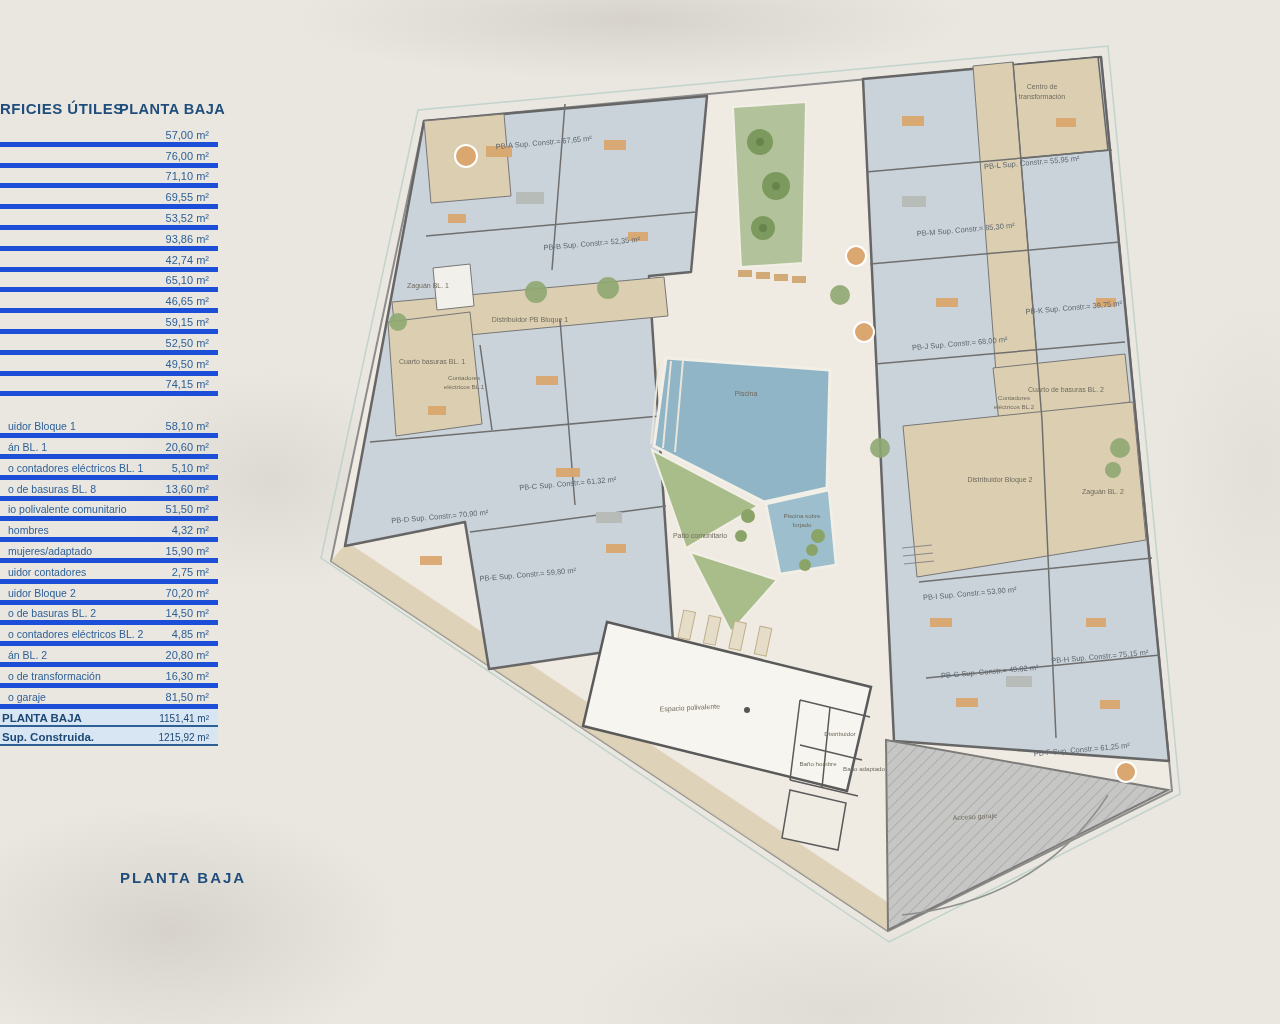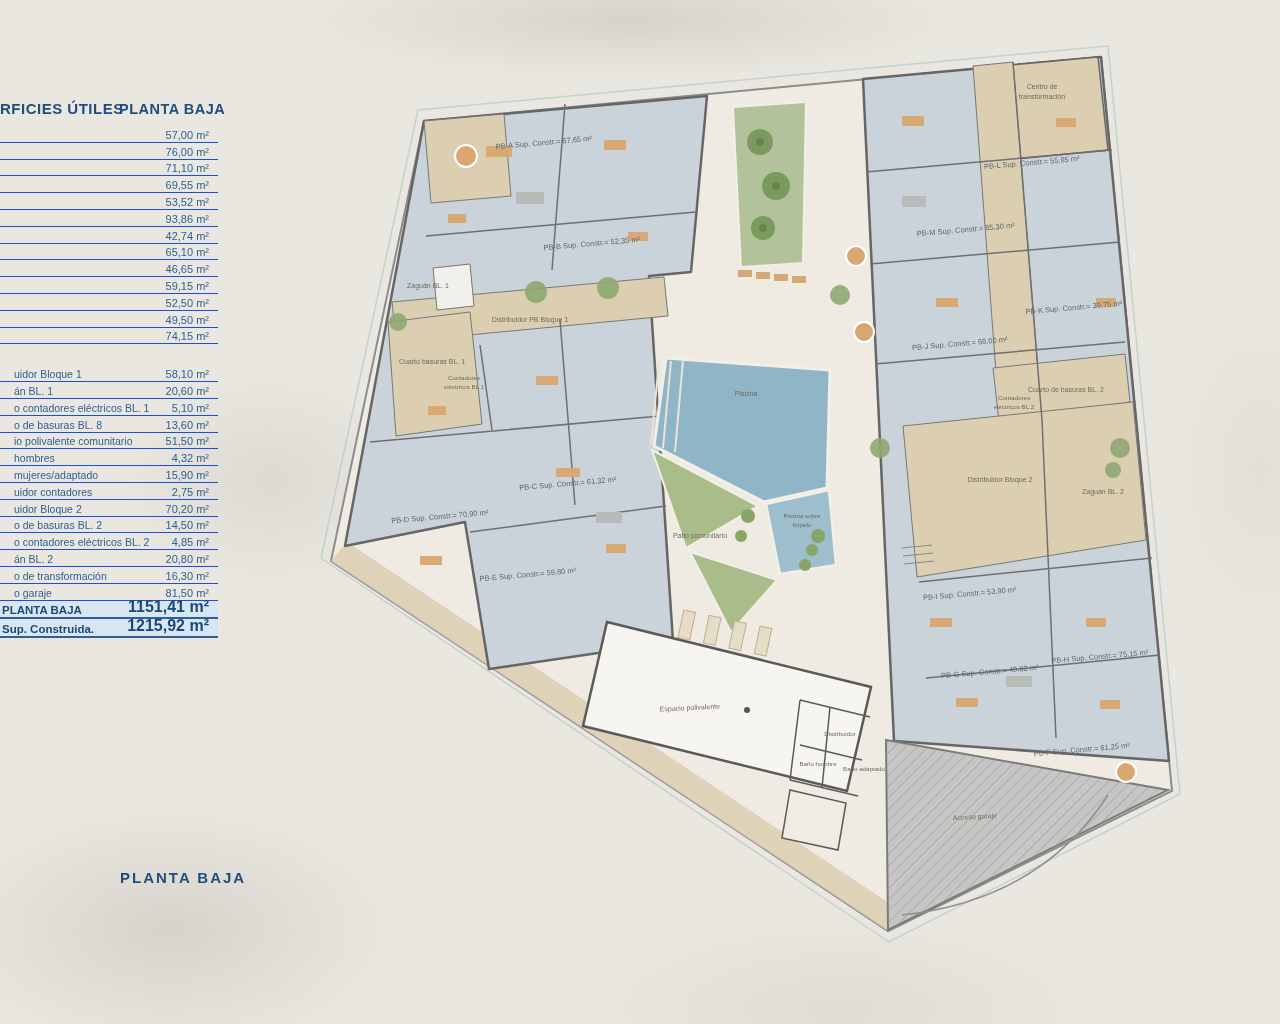--- a/index.html
+++ b/index.html
@@ -4,28 +4,28 @@
 <style>
   html,body{margin:0;padding:0;background:#eae7e1;}
   #root{position:relative;width:1280px;height:1024px;overflow:hidden;
         background:#eae7e1;font-family:"Liberation Sans",sans-serif;}
   .blob{position:absolute;pointer-events:none;}
   
   .areas{position:absolute;left:0;top:100px;width:218px;color:#2e6097;z-index:3;}
   .thead{position:relative;height:26px;}
   .thead .h1{position:absolute;left:0;top:0;font-size:15px;font-weight:bold;color:#1f4e7c;letter-spacing:.5px;white-space:nowrap;}
   .thead .h2{position:absolute;left:119px;top:1px;font-size:14.5px;font-weight:bold;color:#1f4e7c;letter-spacing:.5px;white-space:nowrap;}
-  .trow{position:relative;height:15.8px;border-bottom:1px solid #1d4ed8;}
-  .trow .lab{position:absolute;left:14px;bottom:1px;font-size:10.5px;white-space:nowrap;}
+  .trow{position:relative;height:15.8px;border-bottom:5px solid #1d4ed8;}
+  .trow .lab{position:absolute;left:8px;bottom:1px;font-size:10.5px;white-space:nowrap;}
   .trow .val{position:absolute;right:9px;bottom:1px;font-size:11px;white-space:nowrap;}
   .gap1{height:21px;}
   .gap2{height:11px;}
   .tot{height:16.5px;background:#d8e6f3;border-bottom:2px solid #2e6097;}
   .tot .lab{font-weight:bold;color:#1c4876;font-size:11.5px;left:2px;}
-  .tot .val{font-weight:bold;color:#1c4876;font-size:16px;}
+  .tot .val{font-weight:normal;color:#1c4876;font-size:10px;}
   .footerTitle{position:absolute;left:120px;top:869px;font-size:15px;font-weight:bold;
                color:#1f4e7c;letter-spacing:2px;z-index:3;}
   svg.plan{position:absolute;left:0;top:0;z-index:1;}
   svg text{font-family:"Liberation Sans",sans-serif;}
   .plt{font-size:7.5px;fill:#5c6670;}
   .prm{font-size:7px;fill:#6f6a5d;}
   .prs{font-size:6.2px;fill:#6f6a5d;}
 </style>
 </head>
 <body>

